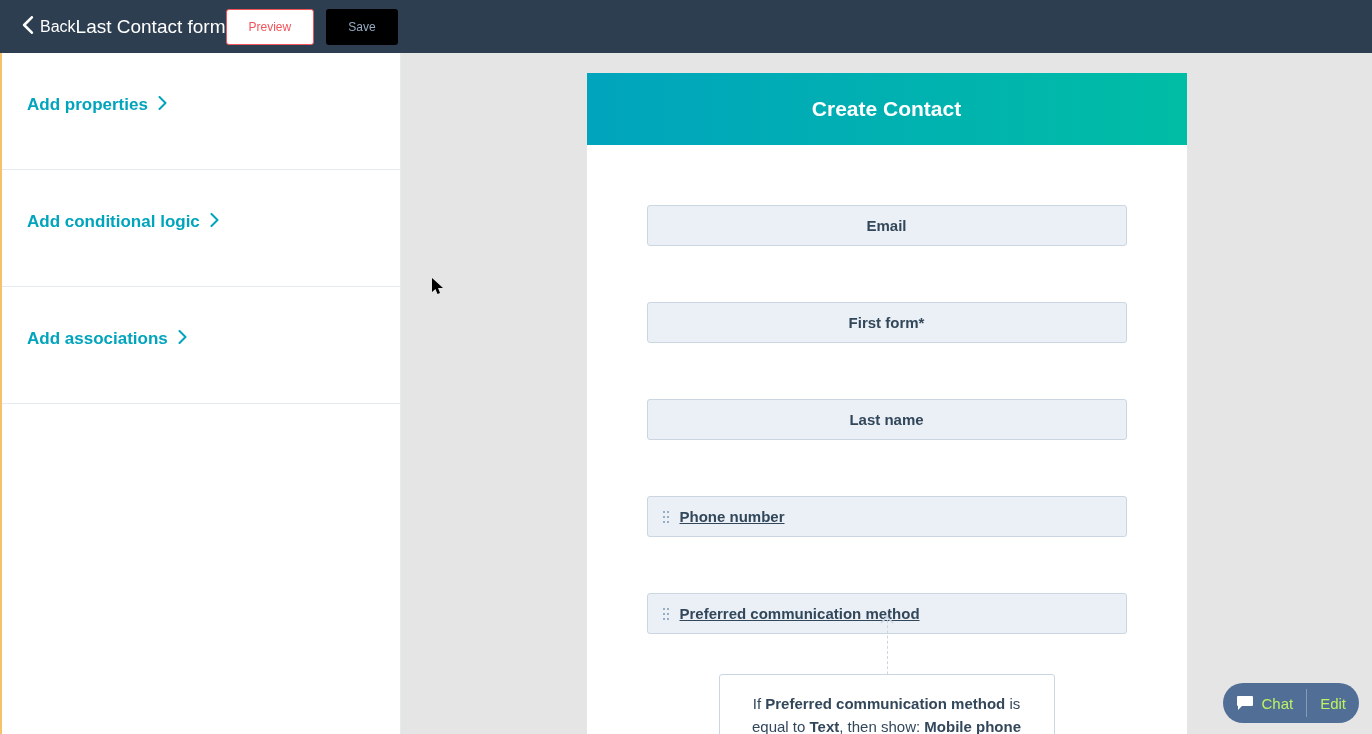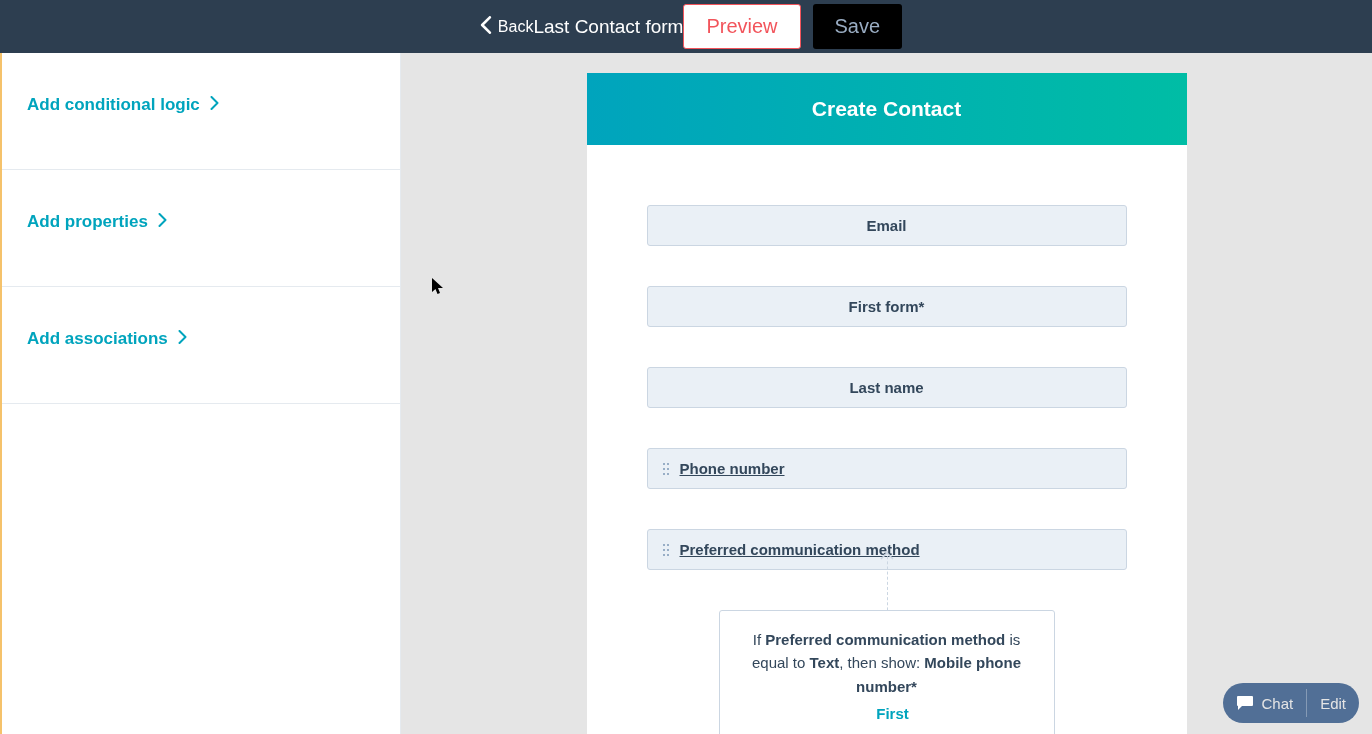--- a/index.html
+++ b/index.html
@@ -9,39 +9,39 @@
     width: 1372px;
     height: 734px;
     overflow: hidden;
     position: relative;
   }
   .topbar {
     height: 53px;
     background: #2d3e50;
     display: flex;
     align-items: center;
-    justify-content: center;
+    justify-content: flex-start;
     padding: 0 12px 0 22px;
     color: #fff;
   }
   .back-btn {
     display: flex;
     align-items: center;
     gap: 6px;
     cursor: pointer;
     font-size: 16px;
     font-weight: 500;
   }
   .back-btn svg { width: 12px; height: 18px; }
   .title { font-size: 19px; font-weight: 500; }
   .topbar-right { display: flex; gap: 12px; }
   .btn {
     padding: 10px 22px;
     border-radius: 3px;
-    font-size: 20px;
+    font-size: 12px;
     font-weight: 500;
     cursor: pointer;
     border: none;
   }
   .btn-preview {
     background: #fff;
     color: #f2545b;
     border: 1px solid #f2545b;
   }
   .btn-save {
@@ -95,21 +95,21 @@
     padding: 24px 40px;
     font-size: 21px;
     font-weight: 700;
   }
   .form-body { padding: 60px 60px 40px; }
   .field {
     background: #eaf0f6;
     border: 1px solid #cbd6e2;
     border-radius: 3px;
     padding: 11px 24px;
-    margin-bottom: 40px;
+    margin-bottom: 56px;
     font-size: 15px;
     font-weight: 700;
     color: #33475b;
     position: relative;
     cursor: grab;
   }
   .field.with-handle { padding-left: 14px; display:flex; align-items:center; gap:10px;text-decoration:underline; }
   .drag-handle { color: #7c98b6; display:inline-flex; }
   .field:last-of-type { margin-bottom: 0; }
 
@@ -160,21 +160,21 @@
 
   .help-pill {
     position: fixed;
     right: 13px;
     bottom: 11px;
     background: #4a6da7;
     background: #516f96;
     border-radius: 22px;
     display: flex;
     align-items: stretch;
-    color: #e5e5e5;
+    color: #bef264;
     font-size: 15px;
     font-weight: 500;
     overflow: hidden;
     height: 40px;
   }
   .help-pill > div {
     display:flex; align-items:center; padding: 0 13px; cursor:pointer;
   }
   .help-pill .divider { width:1px; background: rgba(255,255,255,0.3); padding:0; margin:6px 0; }
   .chat-icon { margin-right: 7px; display:flex; }
@@ -206,31 +206,31 @@
   <div class="topbar-right">
     <button class="btn btn-preview">Preview</button>
     <button class="btn btn-save">Save</button>
   </div>
 </div>
 
 <div class="main">
   <div class="sidebar">
     <div class="sidebar-item">
       <div class="sidebar-item-label">
-        <span>Add conditional logic</span>
+        <span>Add properties</span>
         <span>
           <svg viewBox="0 0 8 14">
               <path d="M1 1l6 6-6 6" stroke="#00a4bd" stroke-width="2" fill="none" stroke-linecap="round" stroke-linejoin="round"></path>
             </svg>
         </span>
       </div>
     </div>
     <div class="sidebar-item">
       <div class="sidebar-item-label">
-        <span>Add properties</span>
+        <span>Add conditional logic</span>
         <span>
           <svg viewBox="0 0 8 14">
               <path d="M1 1l6 6-6 6" stroke="#00a4bd" stroke-width="2" fill="none" stroke-linecap="round" stroke-linejoin="round"></path>
             </svg>
         </span>
       </div>
     </div>
     <div class="sidebar-item">
       <div class="sidebar-item-label">
         <span>Add associations</span>

